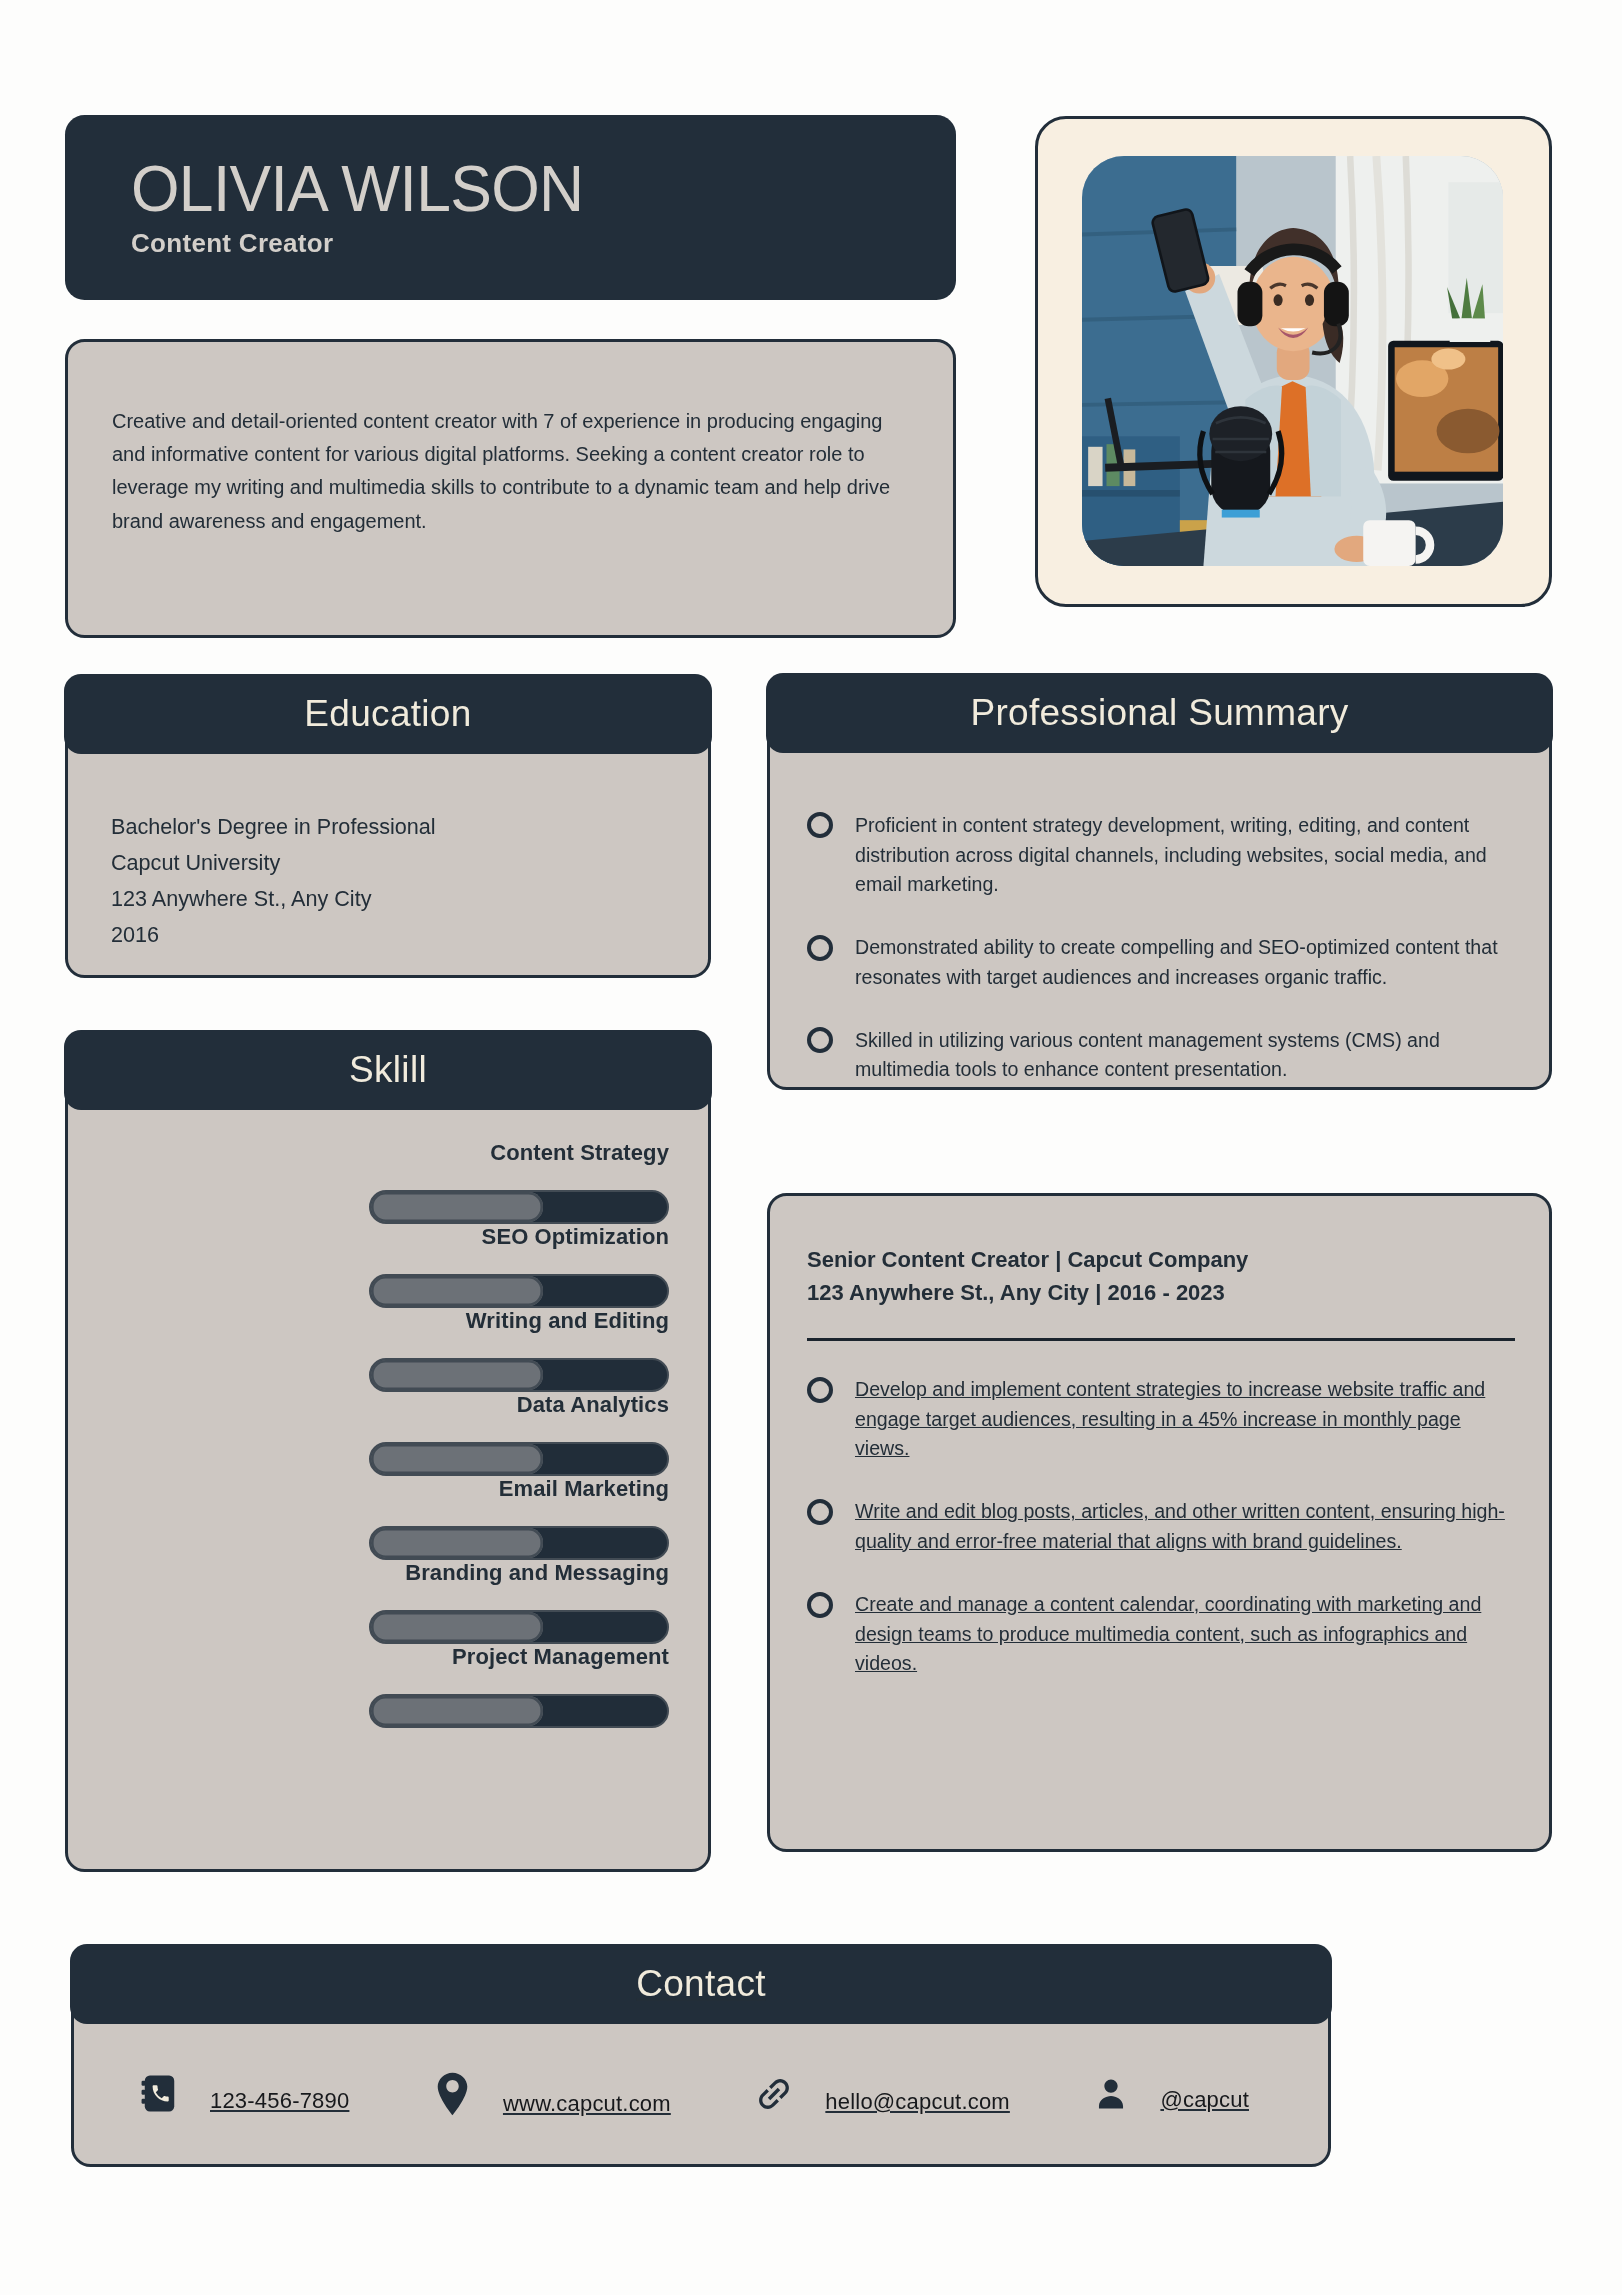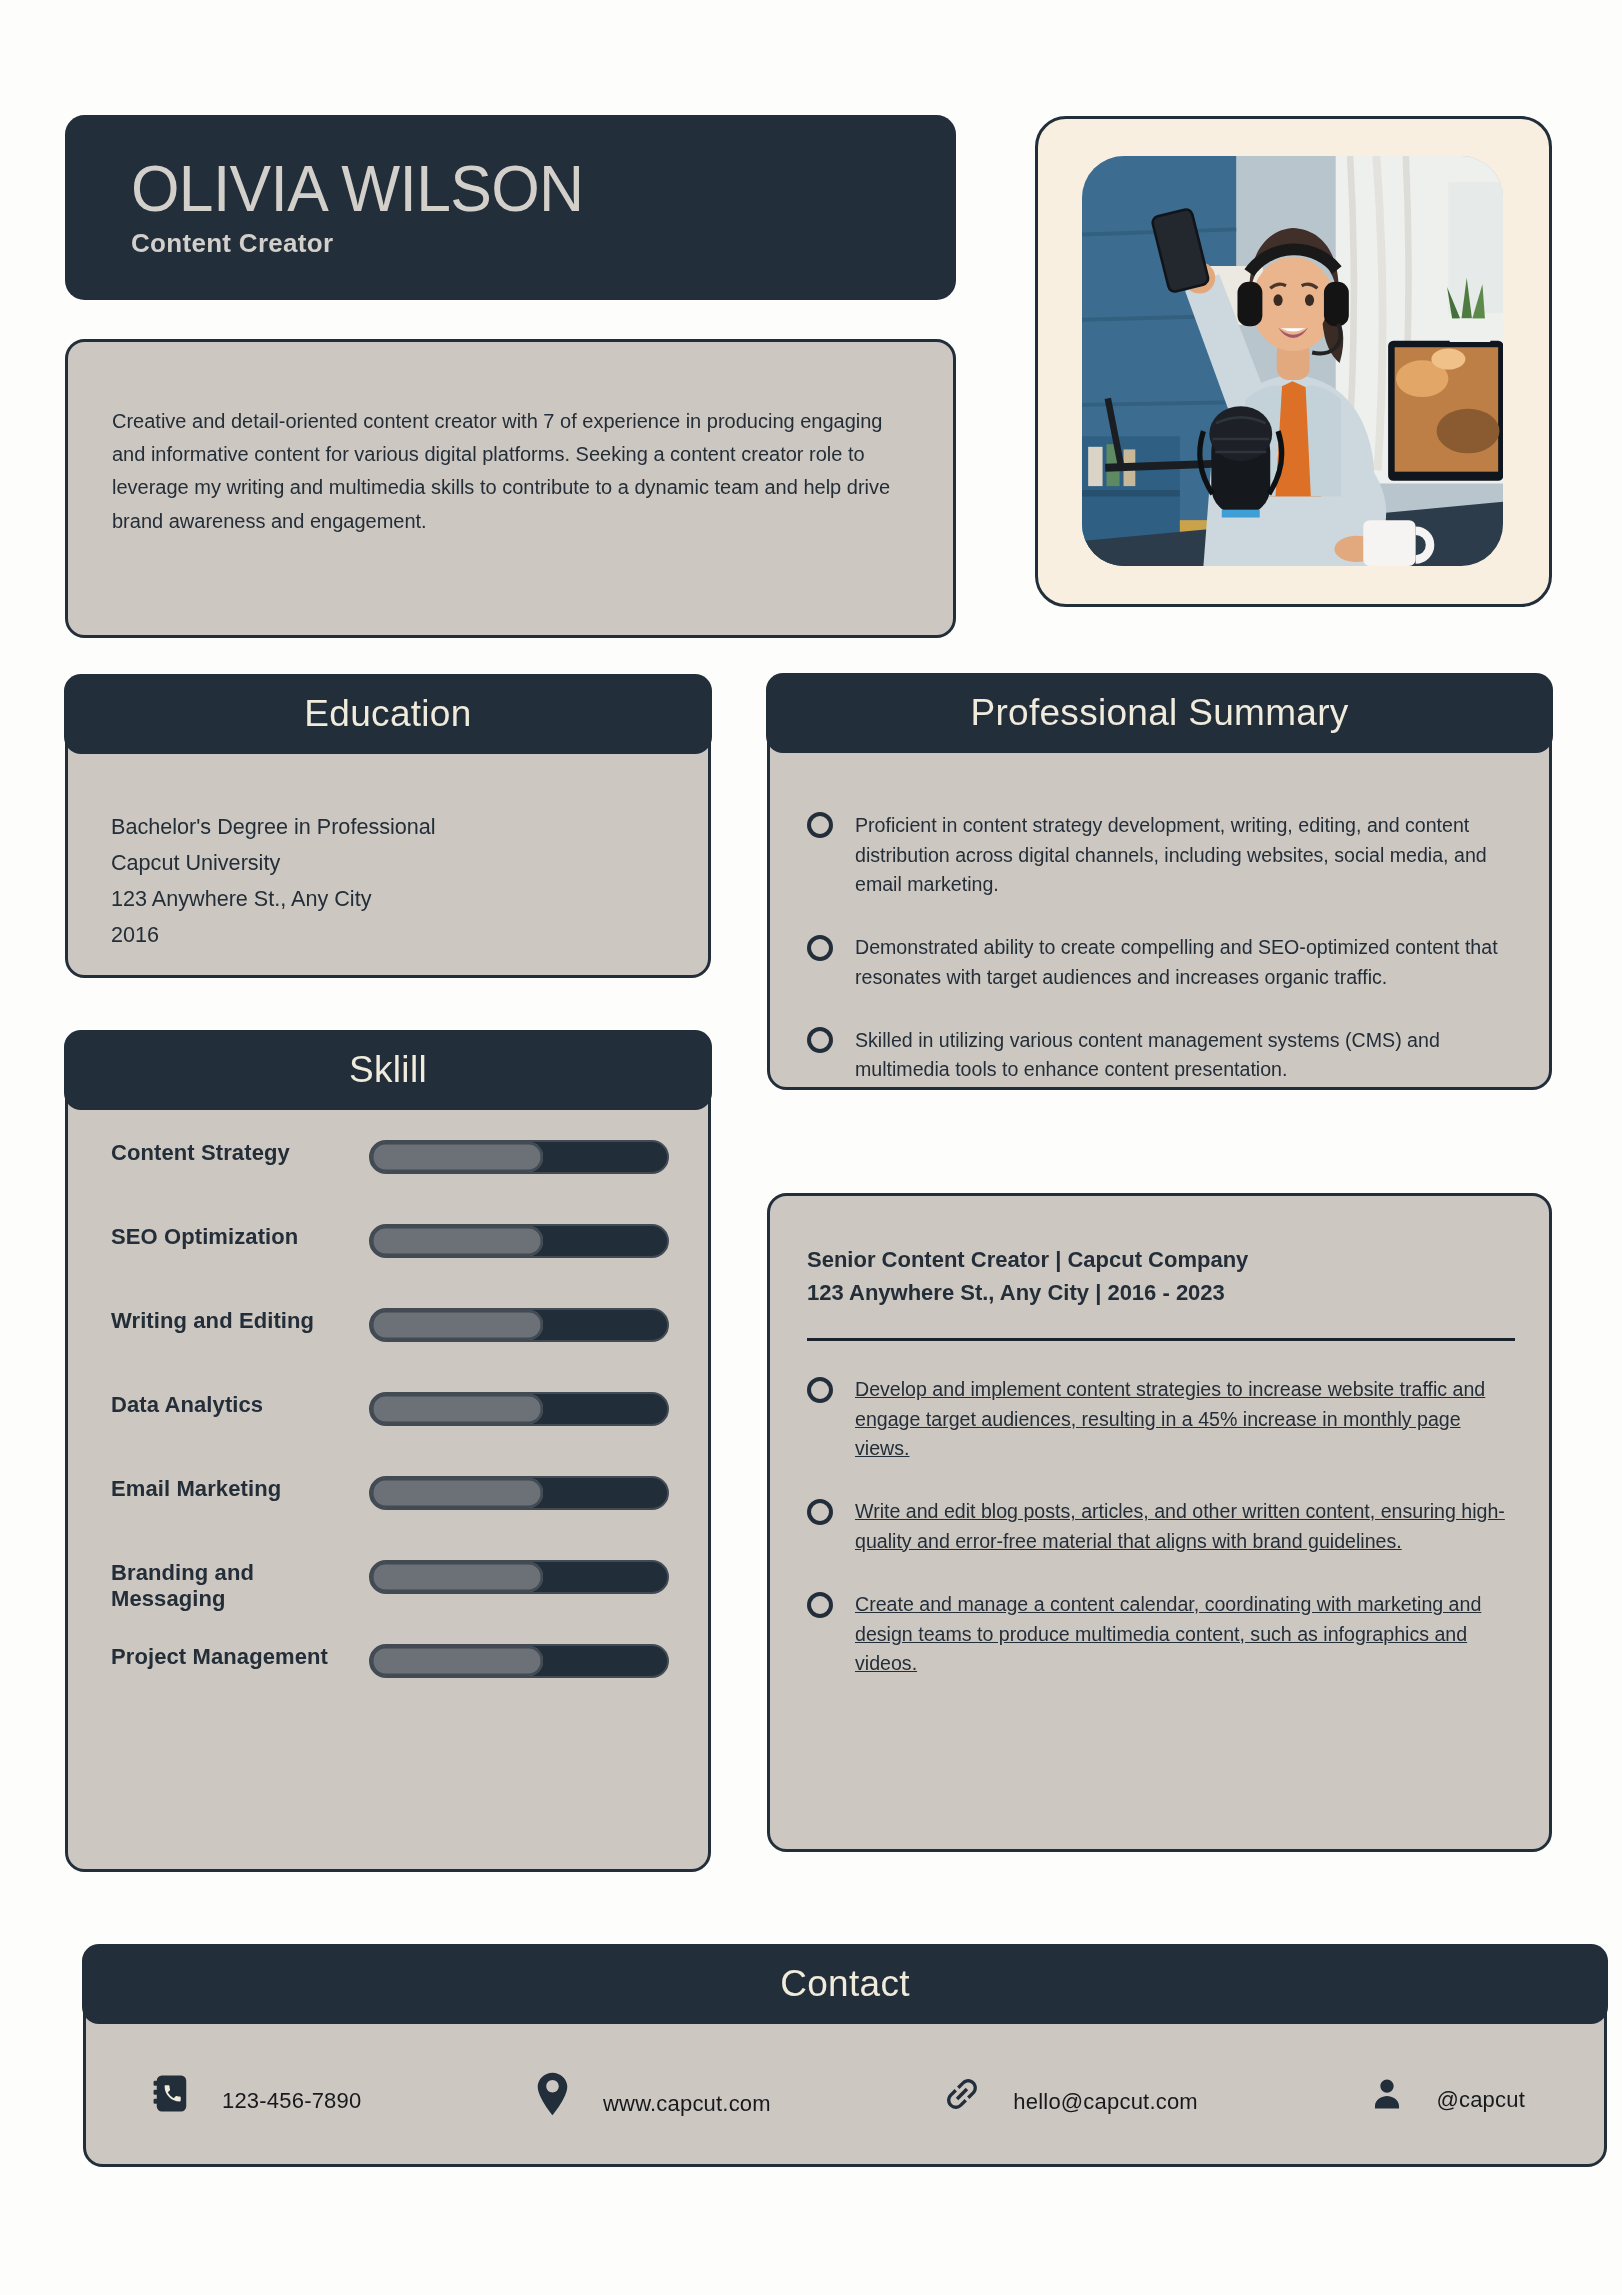--- a/index.html
+++ b/index.html
@@ -62,21 +62,21 @@
   }
 
   
   .education-card{left:65px;top:675px;width:646px;height:303px;}
   .edu-body{padding:55px 39px 0 43px;}
   .edu-line{font-size:21.6px;line-height:1.67;color:#232e38;}
 
   
   .skill-card{left:65px;top:1031px;width:646px;height:841px;}
   .skill-body{padding:30px 39px 0 43px;}
-  .skill-row{display:flex;align-items:flex-start;height:84px;}
+  .skill-row{display:flex;align-items:flex-end;height:84px;flex-direction:column;}
   .skill-label{flex:1;font-size:22px;font-weight:600;color:#232e38;letter-spacing:0.1px;}
   .skill-bar{
     width:300px;height:34px;flex-shrink:0;
     background:#212d39;border:2.6px solid #424b54;border-radius:17px;
     position:relative;box-sizing:border-box;overflow:hidden;
   }
   .skill-fill{
     position:absolute;left:0;top:0;bottom:0;
     background:#6c7177;border-radius:14.4px;
     box-shadow:inset 0 0 0 2.6px #424b54;
@@ -96,21 +96,21 @@
   .psummary-body{padding:58px 34px 0 37px;}
 
   
   .experience-card{left:767px;top:1193px;width:785px;height:659px;}
   .exp-body{padding:47px 34px 0 37px;}
   .exp-role{font-size:22px;font-weight:700;color:#232e38;line-height:1.5;}
   .exp-divider{height:3.3px;background:#1b242d;border:none;margin:29px 0 0 0;}
   .exp-bullets{margin-top:34px;text-decoration:underline;}
 
   
-  .contact-card{left:83px;top:1945px;width:1524px;height:222px;}
+  .contact-card{left:71px;top:1945px;width:1260px;height:222px;text-decoration:underline;}
   .contact-body{
     height:139px;display:flex;align-items:center;justify-content:space-between;
     padding:0 79px 0 65px;
   }
   .contact-item{display:flex;align-items:flex-end;gap:30px;}
   .contact-item svg{display:block;}
   .contact-value{font-size:22px;color:#17191c;letter-spacing:0.2px;}
 </style>
 </head>
 <body>

